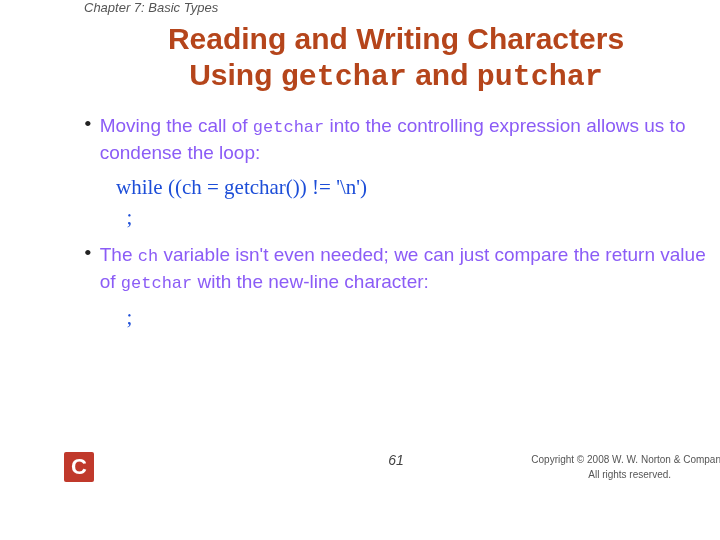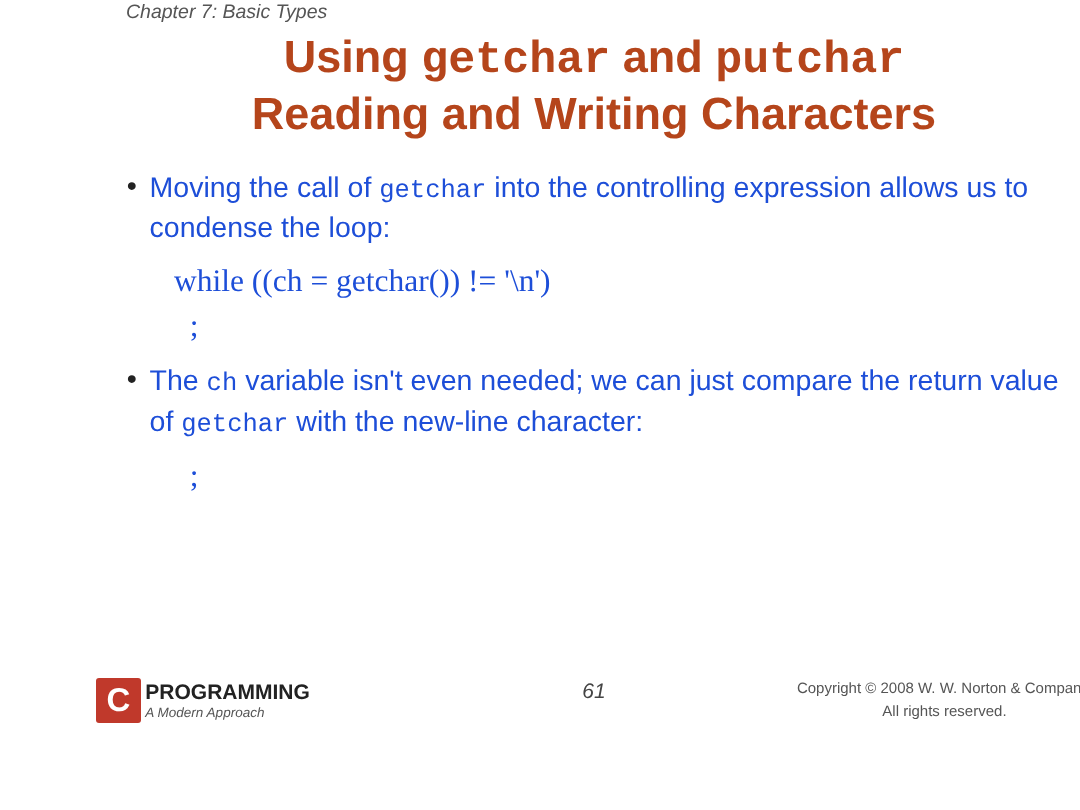--- a/index.html
+++ b/index.html
@@ -57,21 +57,21 @@
     .bullet-dot {
       font-size: 22px;
       margin-right: 8px;
       margin-top: -2px;
       flex-shrink: 0;
       color: #222;
     }
 
     .bullet-text {
       font-size: 19px;
-      color: #1d4ed8;
+      color: #8b5cf6;
       line-height: 1.35;
       font-family: Arial, sans-serif;
     }
 
     .bullet-text .mono {
       font-family: 'Courier New', Courier, monospace;
       font-size: 17px;
     }
 
     .code-block {
@@ -149,24 +149,24 @@
     }
   </style>
 </head>
 <body>
 
 <div class="slide">
 
   <div class="chapter-label">Chapter 7: Basic Types</div>
 
   <div class="slide-title">
+    <div>Reading and Writing Characters</div>
     <div>
       <span>Using </span><span class="mono">getchar</span><span> and </span><span class="mono">putchar</span>
     </div>
-    <div>Reading and Writing Characters</div>
   </div>
 
   <div class="bullet-section">
     <div class="bullet-item">
       <span class="bullet-dot">•</span>
       <span class="bullet-text">
         Moving the call of <span class="mono">getchar</span> into the controlling expression allows us to condense the loop:
       </span>
     </div>
     <div class="code-block">
@@ -183,24 +183,20 @@
       </span>
     </div>
     <div class="code-block">
       <span class="code-line">&nbsp;&nbsp;;</span>
     </div>
   </div>
 
   <div class="footer">
     <div class="footer-logo">
       <span class="logo-c">C</span>
-      <div>
-        <div class="logo-text">PROGRAMMING</div>
-        <div class="logo-subtext">A Modern Approach</div>
-      </div>
     </div>
     <div class="footer-page">61</div>
     <div class="footer-copyright">
       Copyright © 2008 W. W. Norton &amp; Company.<br>All rights reserved.
     </div>
   </div>
 
 </div>
 
 </body></html>

